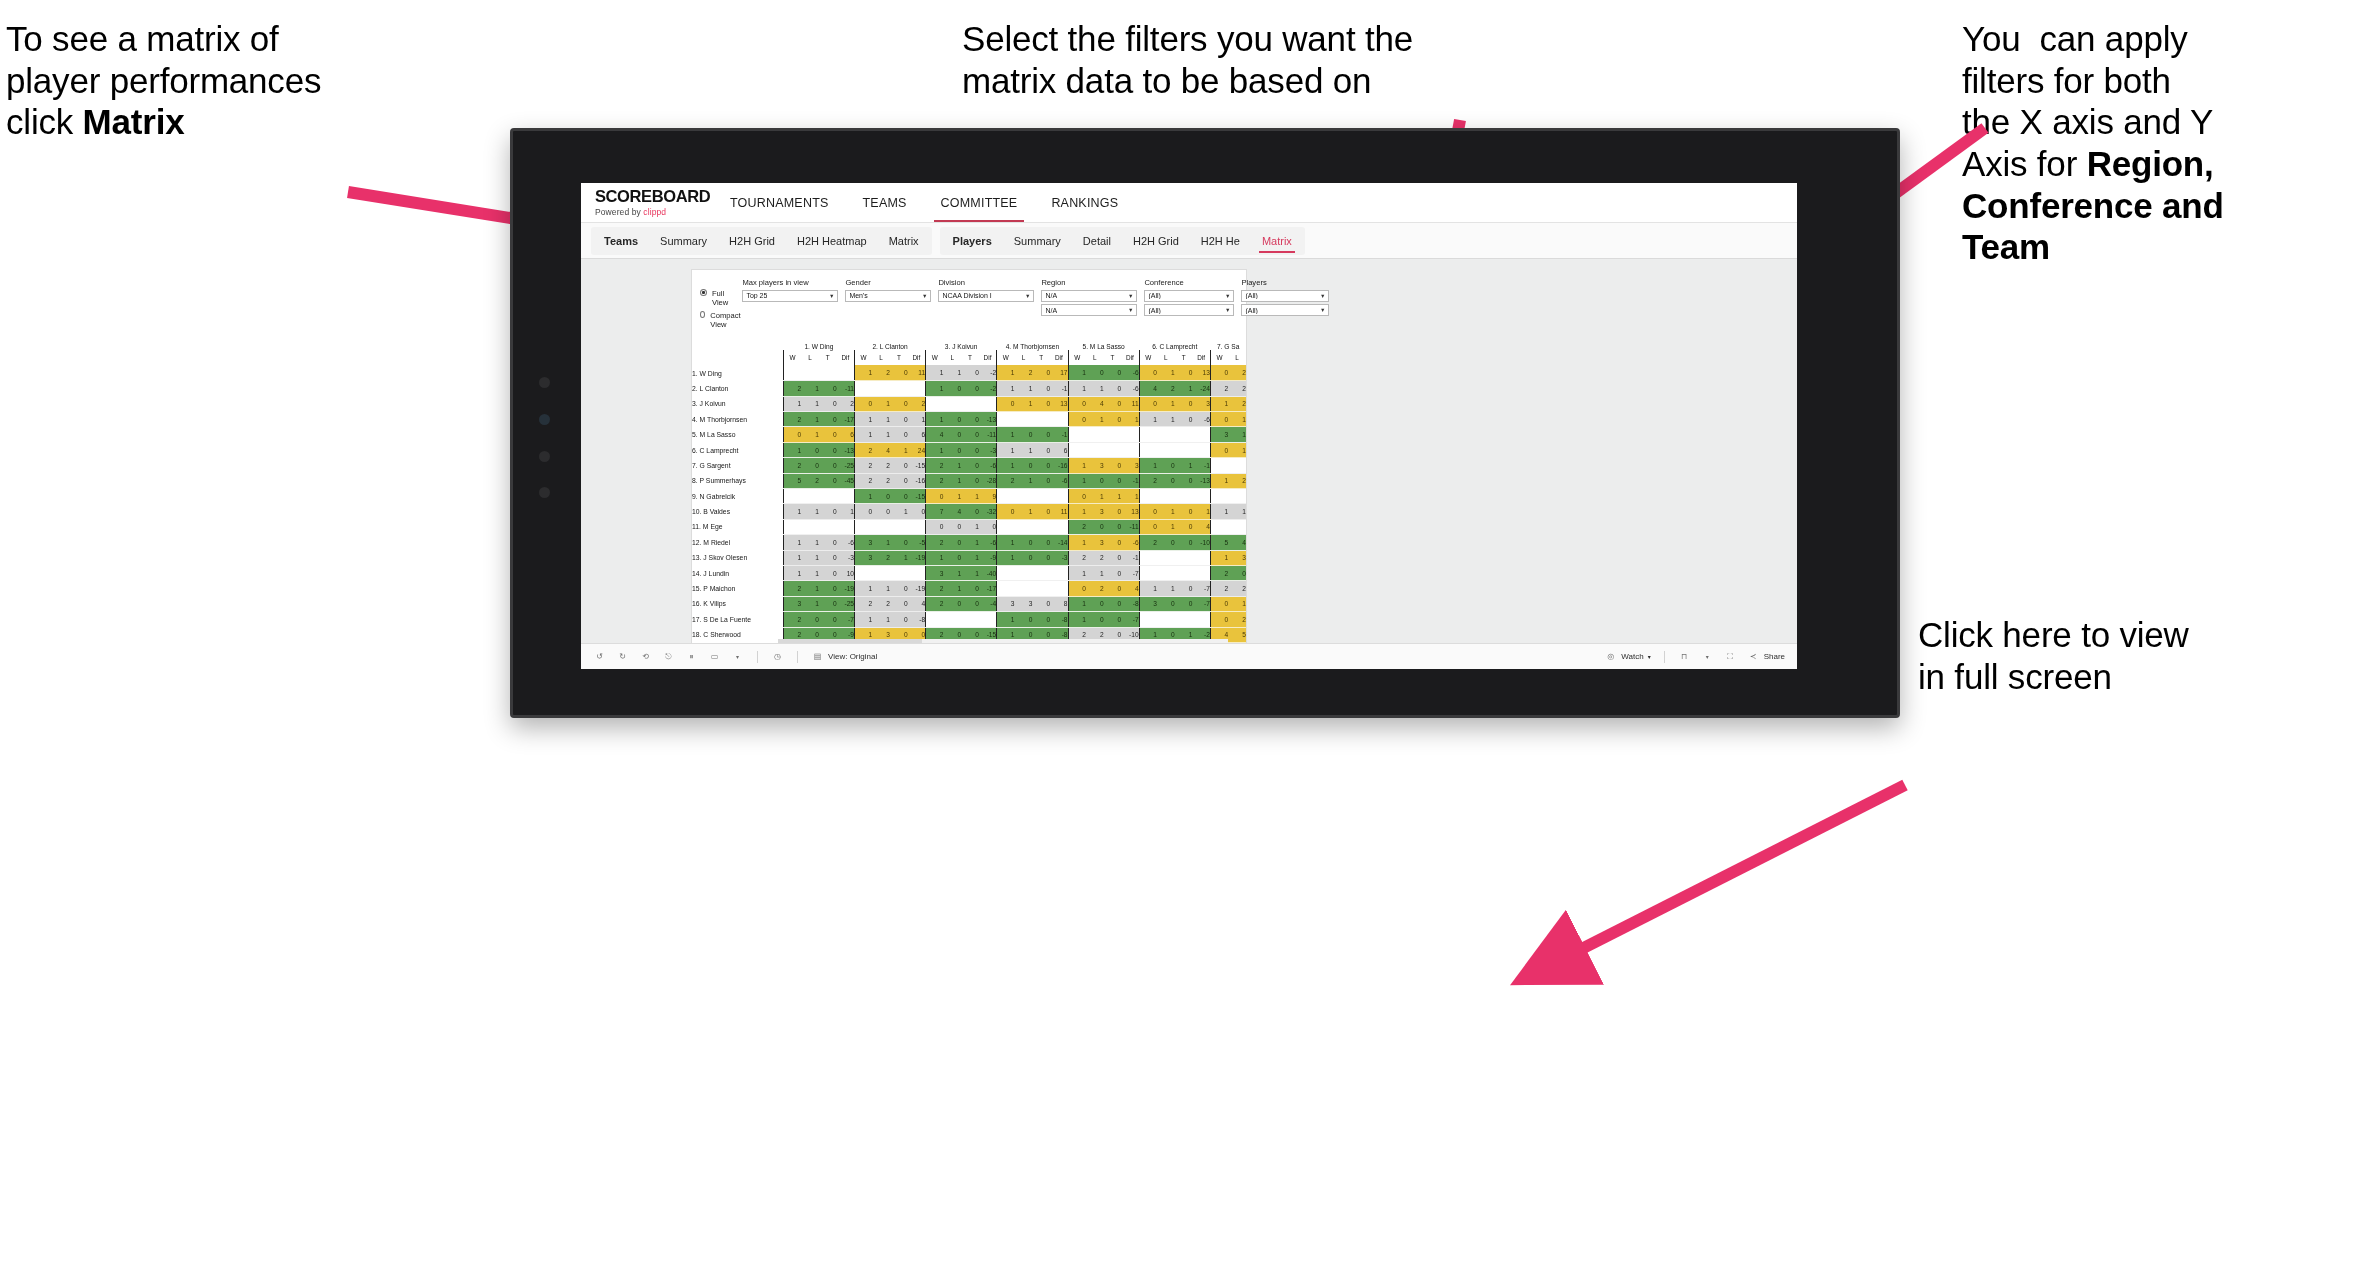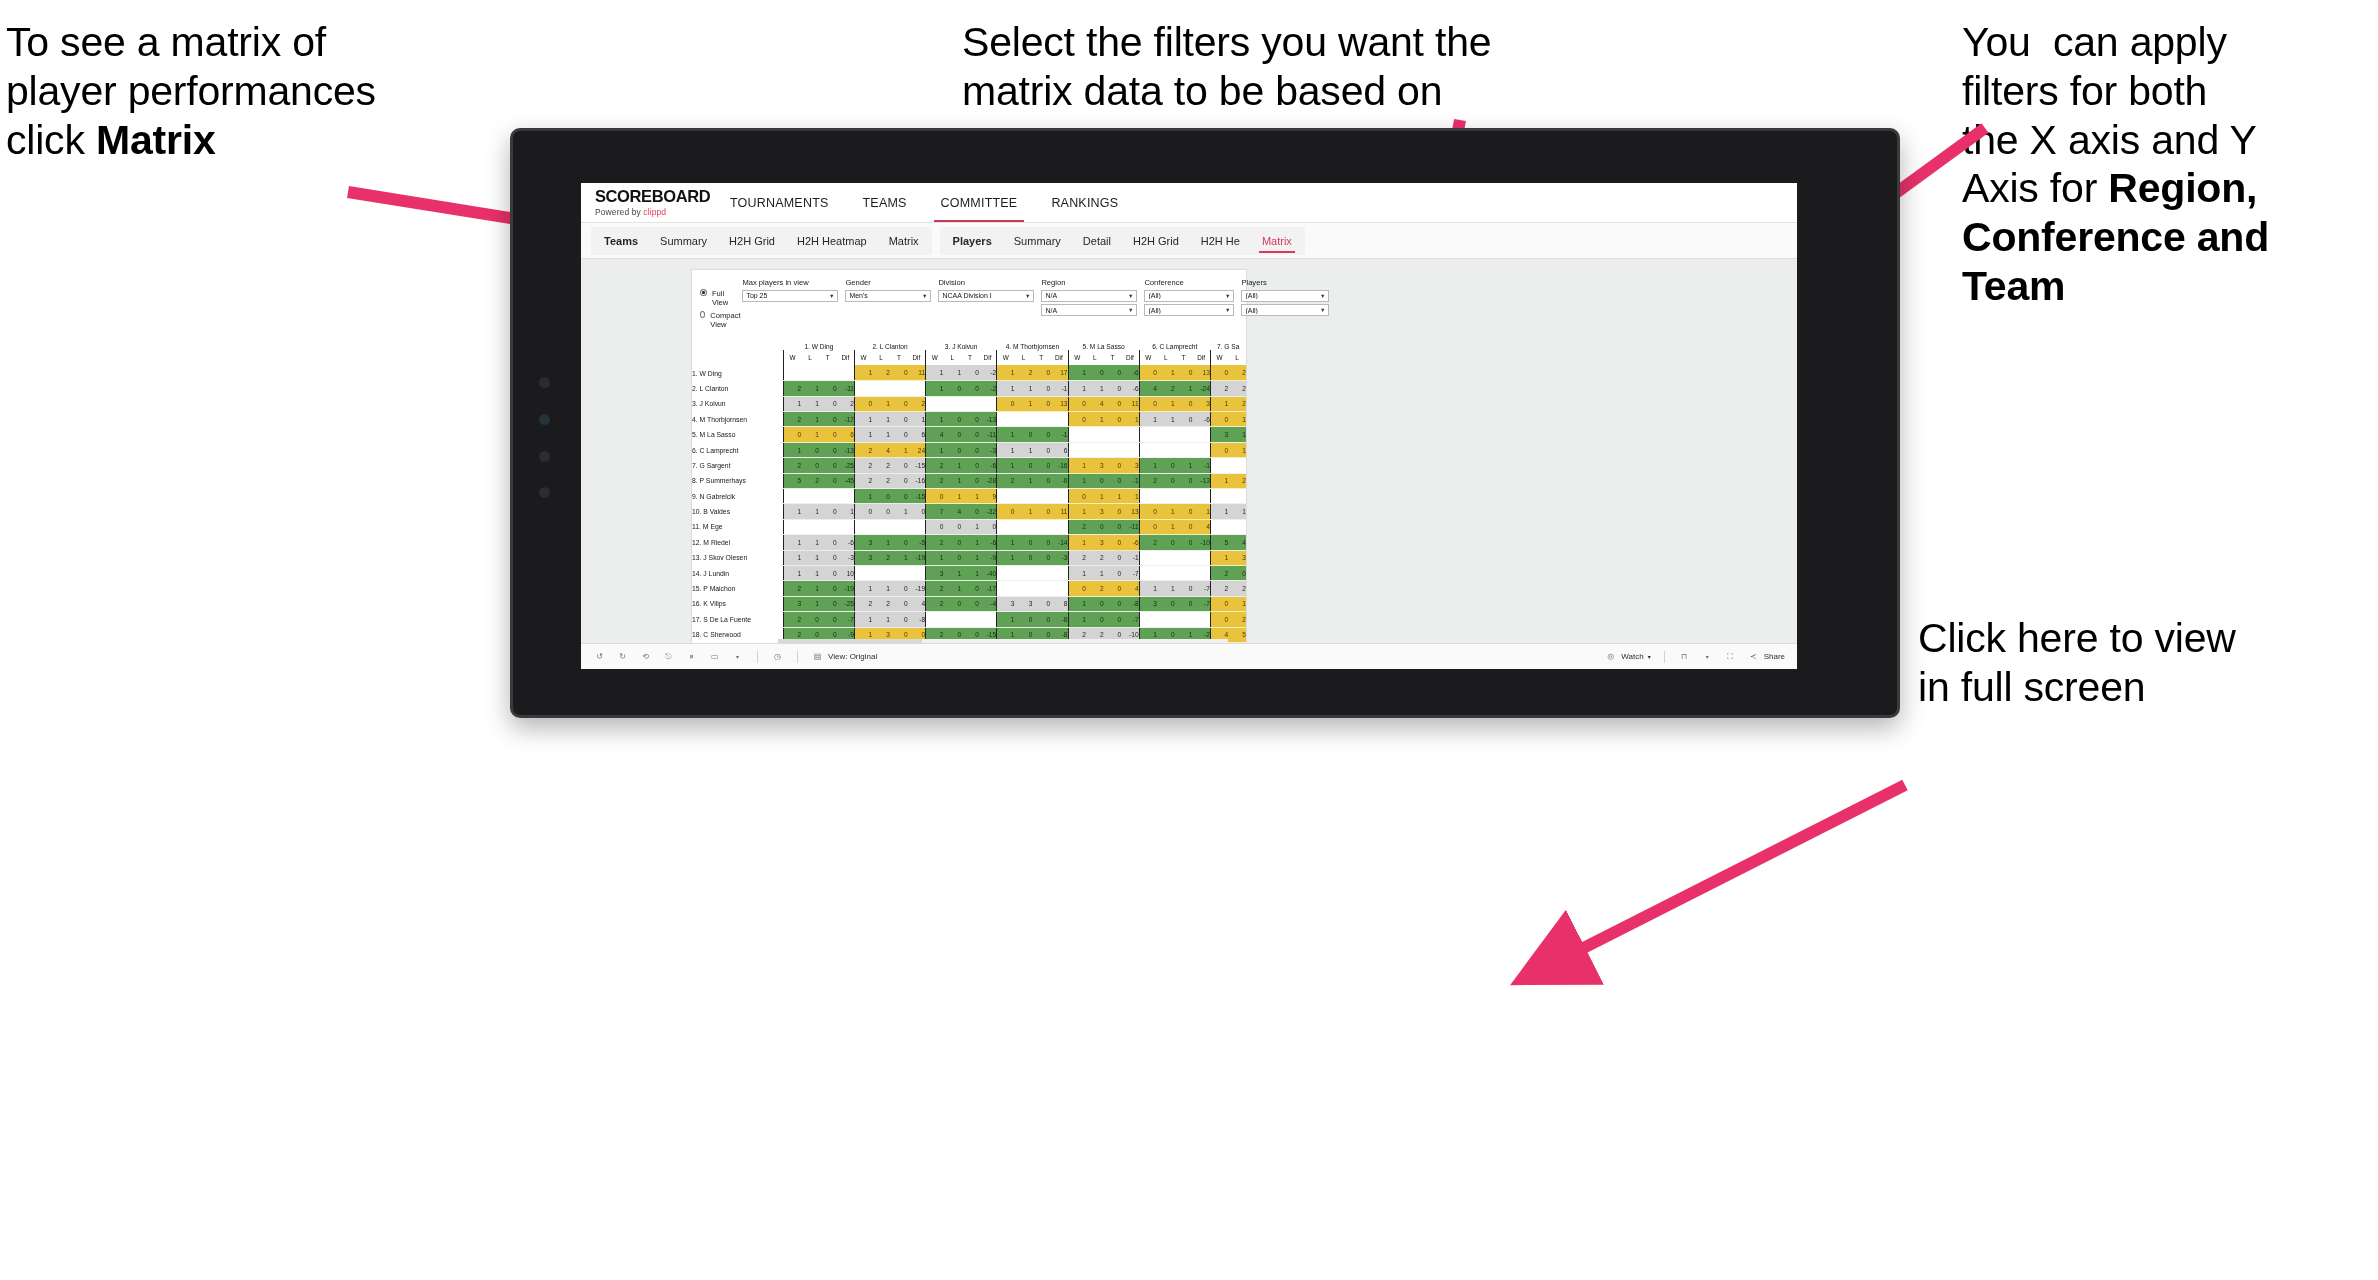--- a/index.html
+++ b/index.html
@@ -8,42 +8,42 @@
     background: #ffffff;
     font-family: "Liberation Sans", sans-serif;
     overflow: hidden;
   }
   #stage { position: relative; width: 2378px; height: 1280px; }
 
   
   .anno {
     position: absolute;
     color: #000;
-    font-size: 41px;
+    font-size: 35px;
     line-height: 1.19;
     font-weight: 400;
     letter-spacing: -0.2px;
     white-space: pre-wrap;
   }
   .anno b { font-weight: 700; }
   #anno-matrix   { left: 6px;    top: 18px;  width: 540px; }
   #anno-filters  { left: 962px;  top: 18px;  width: 790px; }
   #anno-axis     { left: 1962px; top: 18px;  width: 420px; }
   #anno-full     { left: 1918px; top: 614px; width: 450px; }
 
   
   .arrow-layer { position: absolute; inset: 0; pointer-events: none; }
 
   
   #tablet {
     position: absolute;
     left: 510px; top: 128px;
     width: 1390px; height: 590px;
     background: #1b1b1d;
-    border-radius: 10px;
+    border-radius: 4px;
     border: 3px solid #3a3a3c;
     box-shadow: 0 10px 26px rgba(0,0,0,.3);
     padding-left: 14px;
   }
   #tablet-inner {
     position: absolute;
     left: 68px; top: 52px;
     width: 1216px; height: 486px;
     background: #ffffff;
     overflow: hidden;

